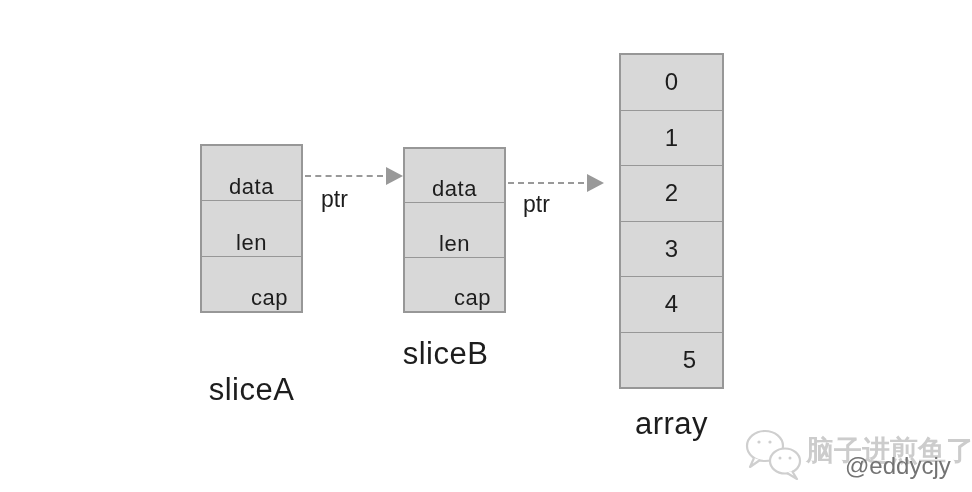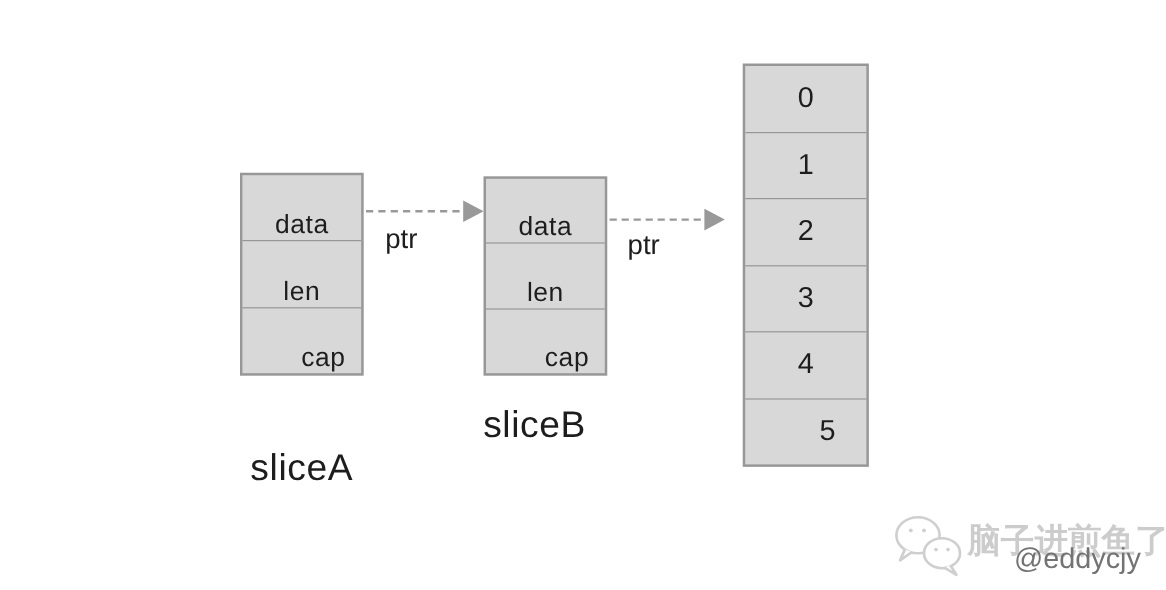--- a/index.html
+++ b/index.html
@@ -128,20 +128,21 @@
     <div class="cell">
       <span>3</span>
     </div>
     <div class="cell">
       <span>4</span>
     </div>
     <div class="cell">
       <span>5</span>
     </div>
   </div>
+  <div class="box-label" style="left:619px; top:406px; width:105px;">array</div>
 
   <div class="watermark">
     <svg class="wm-icon" width="60" height="54" viewBox="0 0 60 54" fill="none">
       <ellipse cx="21" cy="19" rx="18" ry="15" stroke="#cfcfcf" stroke-width="2.2" fill="#ffffff"></ellipse>
       <path d="M10 31 L6 40 L16 33" stroke="#cfcfcf" stroke-width="2.2" fill="#ffffff" stroke-linejoin="round"></path>
       <circle cx="15" cy="15" r="1.6" fill="#cfcfcf"></circle>
       <circle cx="26" cy="15" r="1.6" fill="#cfcfcf"></circle>
       <ellipse cx="41" cy="34" rx="15" ry="12.5" stroke="#cfcfcf" stroke-width="2.2" fill="#ffffff"></ellipse>
       <path d="M48 44 L53 52 L43 46" stroke="#cfcfcf" stroke-width="2.2" fill="#ffffff" stroke-linejoin="round"></path>
       <circle cx="36" cy="31" r="1.5" fill="#cfcfcf"></circle>

